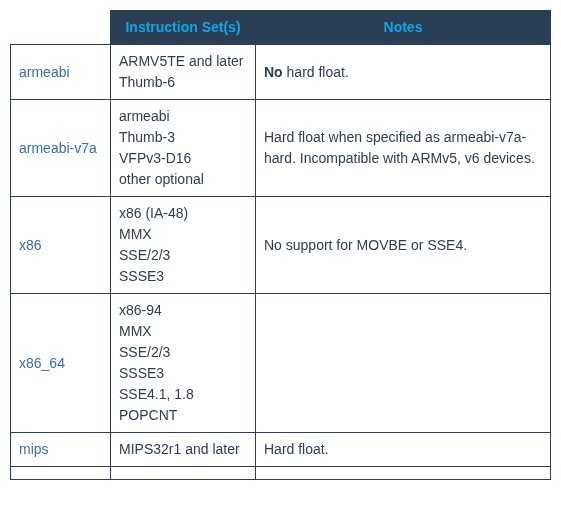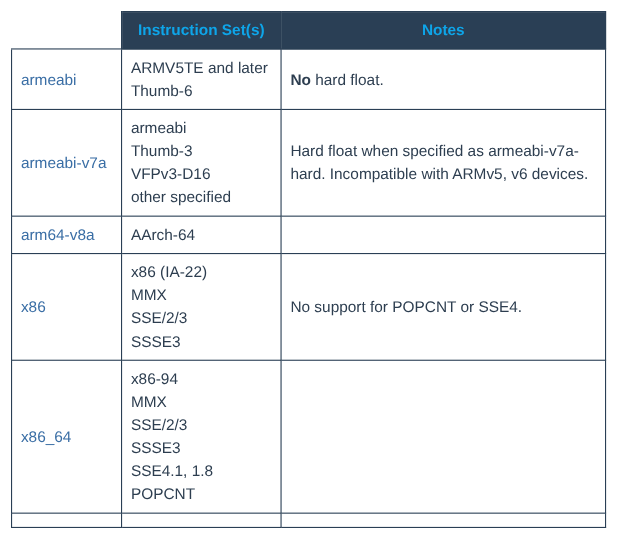--- a/index.html
+++ b/index.html
@@ -69,52 +69,52 @@
           <span class="line">Thumb-6</span>
         </td>
         <td><b>No</b><span> hard float.</span></td>
       </tr>
       <tr>
         <td><a class="abi" href="#">armeabi-v7a</a></td>
         <td>
           <span class="line">armeabi</span>
           <span class="line">Thumb-3</span>
           <span class="line">VFPv3-D16</span>
-          <span class="line">other specified</span>
+          <span class="line">other optional</span>
         </td>
         <td><span>Hard float when specified as armeabi-v7a-hard. Incompatible with ARMv5, v6 devices.</span></td>
       </tr>
       <tr>
-        <td><a class="abi" href="#">arm64-v8a</a></td>
-        <td>
-          <span class="line">AArch-64</span>
-        </td>
-        <td><span></span></td>
-      </tr>
-      <tr>
         <td><a class="abi" href="#">x86</a></td>
         <td>
-          <span class="line">x86 (IA-22)</span>
+          <span class="line">x86 (IA-48)</span>
           <span class="line">MMX</span>
           <span class="line">SSE/2/3</span>
           <span class="line">SSSE3</span>
         </td>
-        <td><span>No support for POPCNT or SSE4.</span></td>
+        <td><span>No support for MOVBE or SSE4.</span></td>
       </tr>
       <tr>
         <td><a class="abi" href="#">x86_64</a></td>
         <td>
           <span class="line">x86-94</span>
           <span class="line">MMX</span>
           <span class="line">SSE/2/3</span>
           <span class="line">SSSE3</span>
           <span class="line">SSE4.1, 1.8</span>
           <span class="line">POPCNT</span>
         </td>
         <td><span></span></td>
       </tr>
       <tr>
+        <td><a class="abi" href="#">mips</a></td>
+        <td>
+          <span class="line">MIPS32r1 and later</span>
+        </td>
+        <td><span>Hard float.</span></td>
+      </tr>
+      <tr>
         <td></td>
         <td></td>
         <td><span></span></td>
       </tr>
     </tbody>
 </table>
 
 </body></html>

